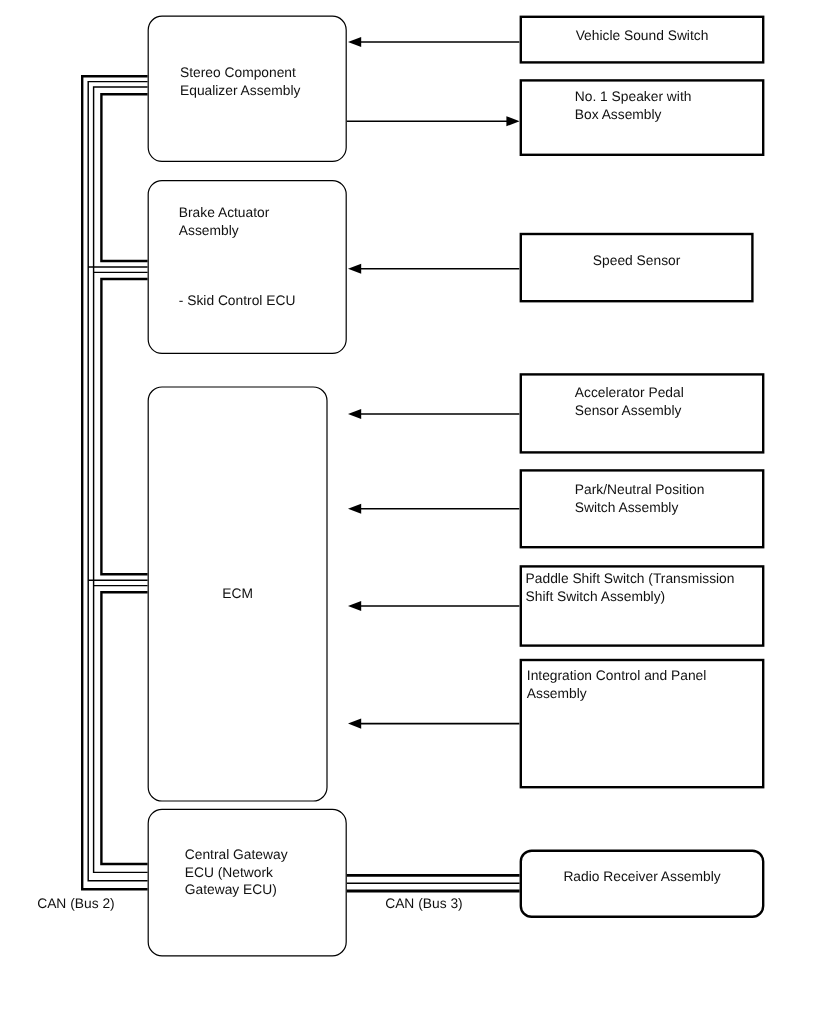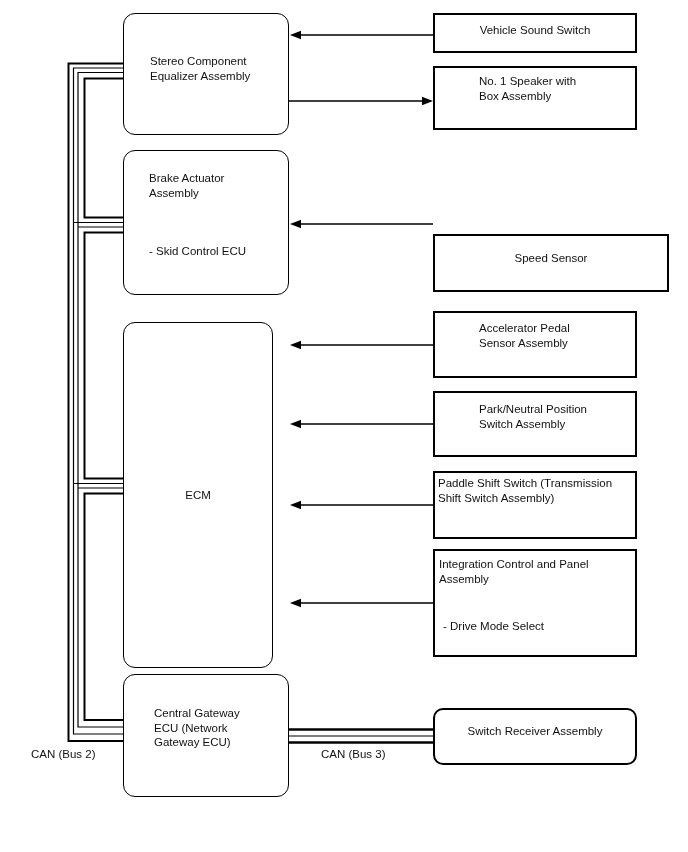--- a/index.html
+++ b/index.html
@@ -116,21 +116,21 @@
     <span>Central Gateway
 ECU (Network
 Gateway ECU)</span>
   </div>
 
   <div class="box" style="left:433px; top:66px; width:204px; height:64px; padding:6px 4px 0 44px;">
     <span>No. 1 Speaker with
 Box Assembly</span>
   </div>
 
-  <div class="box center-h" style="left:433px; top:194px; width:236px; height:58px; padding-top:15px;margin-top:40px;">
+  <div class="box center-h" style="left:433px; top:194px; width:195px; height:58px; padding-top:15px;">
     <span>Speed Sensor</span>
   </div>
 
   <div class="box" style="left:433px; top:311px; width:204px; height:67px; padding:8px 4px 0 44px;">
     <span>Accelerator Pedal
 Sensor Assembly</span>
   </div>
 
   <div class="box" style="left:433px; top:391px; width:204px; height:66px; padding:9px 4px 0 44px;">
     <span>Park/Neutral Position
@@ -138,23 +138,22 @@
   </div>
 
   <div class="box" style="left:433px; top:471px; width:204px; height:68px; padding:3px 2px 0 3px;">
     <span>Paddle Shift Switch (Transmission
 Shift Switch Assembly)</span>
   </div>
 
   <div class="box" style="left:433px; top:549px; width:204px; height:108px; padding:6px 4px 0 4px;">
     <span>Integration Control and Panel
 Assembly</span>
-    <span class="sub" style="margin-top:33px; margin-left:4px;">- Drive Mode Select</span>
   </div>
 
   <div class="box round center-h" style="left:433px; top:708px; width:204px; height:57px; border-radius:10px; border-width:2px; padding-top:14px;">
-    <span>Switch Receiver Assembly</span>
+    <span>Radio Receiver Assembly</span>
   </div>
 
   <div class="bus-label" style="left:31px; top:747px;">CAN (Bus 2)</div>
   <div class="bus-label" style="left:321px; top:747px;">CAN (Bus 3)</div>
 
 </div>
 
 </body></html>

